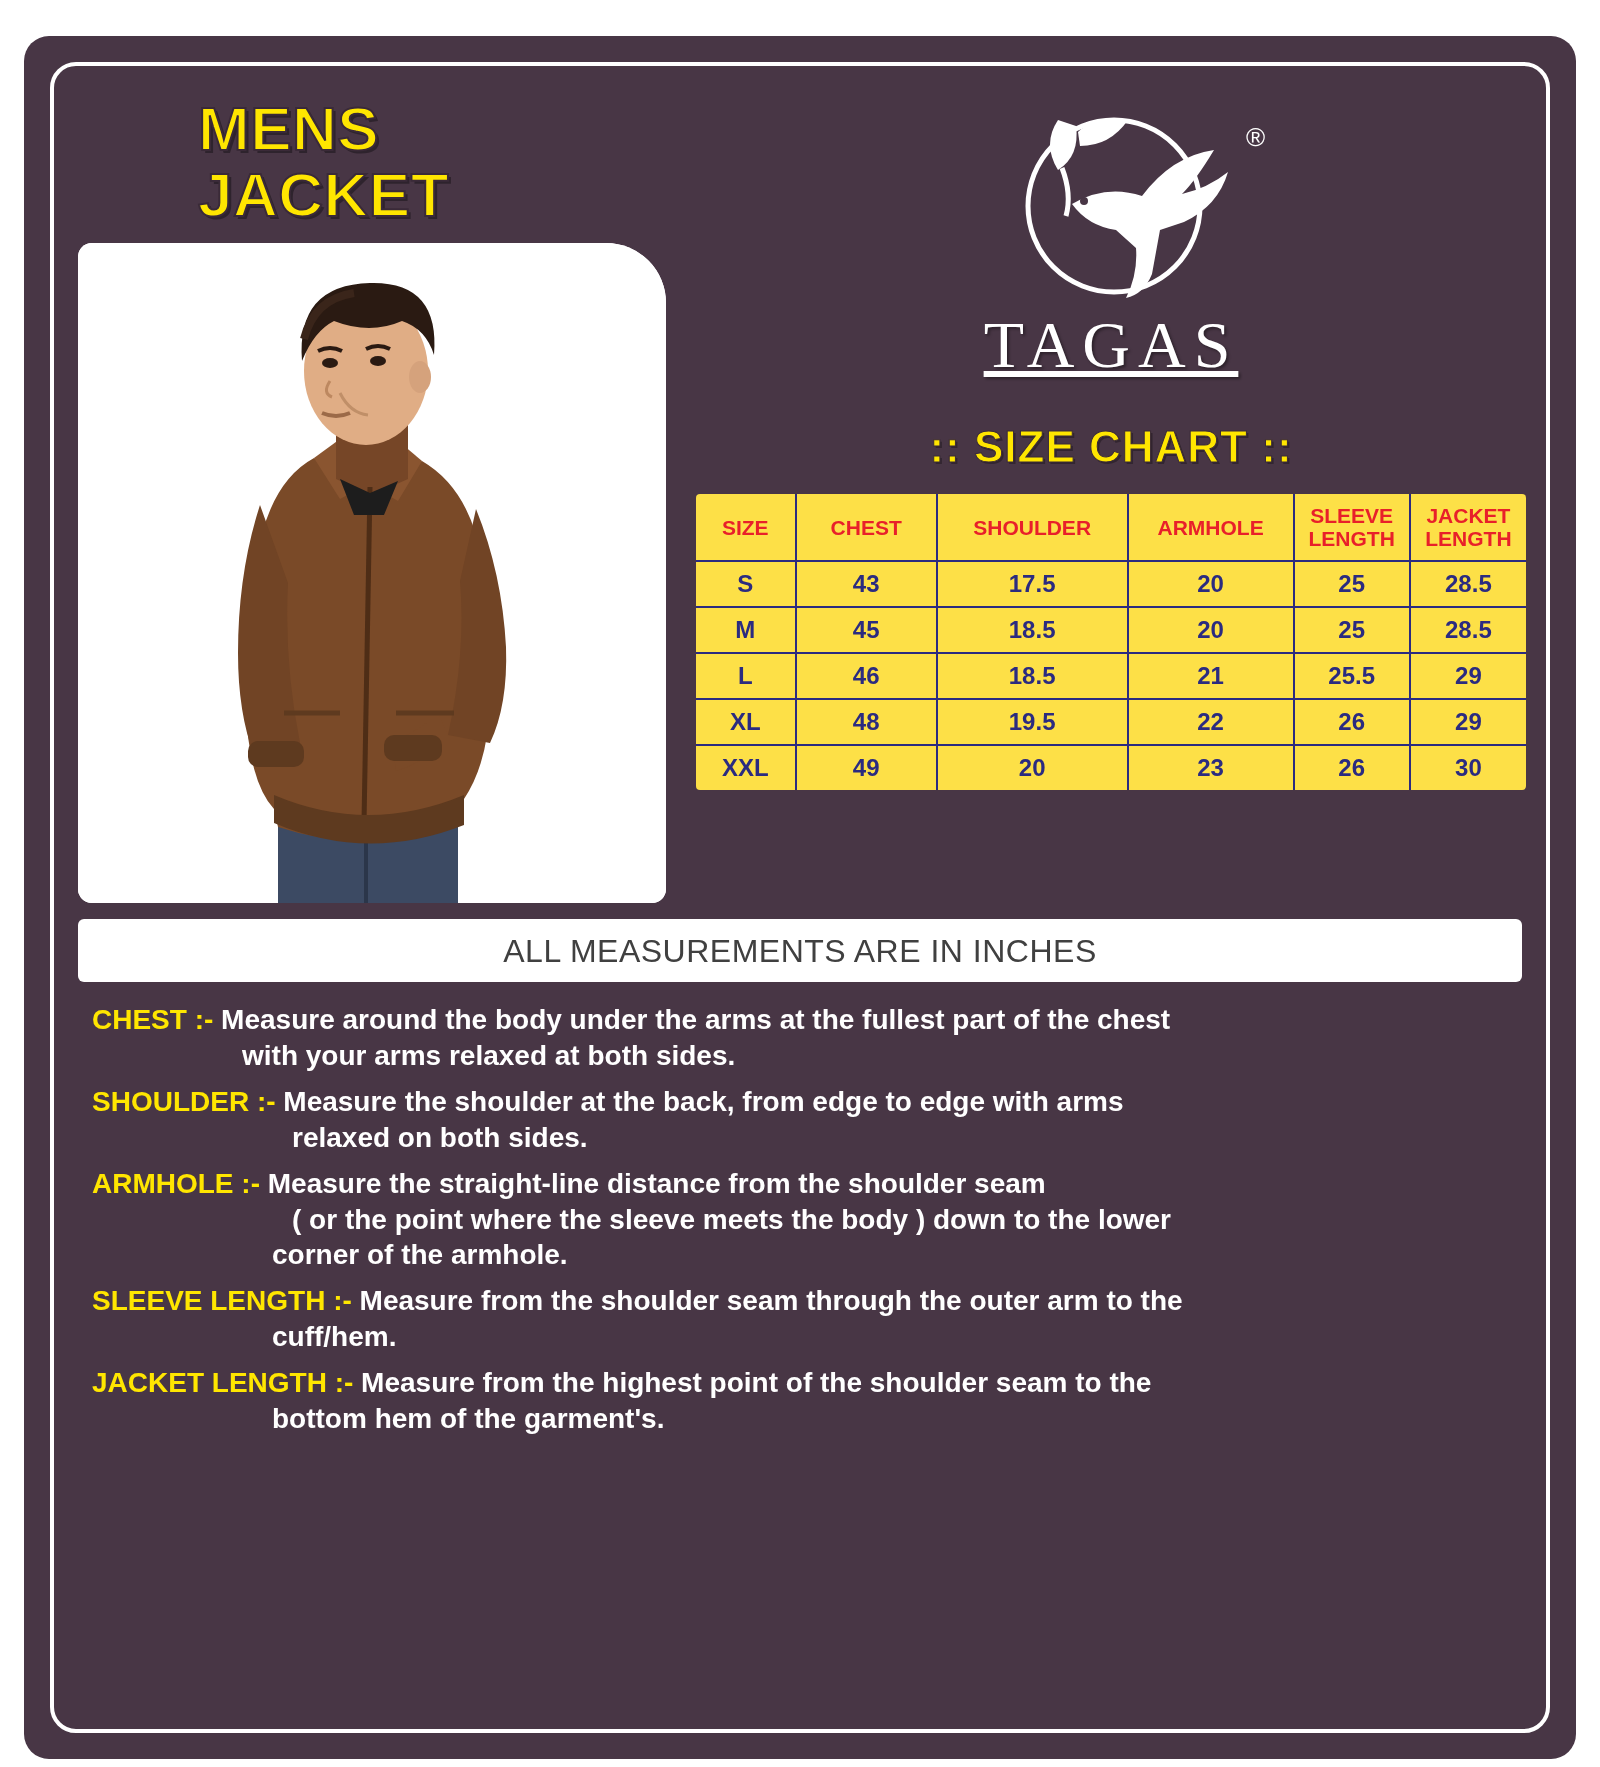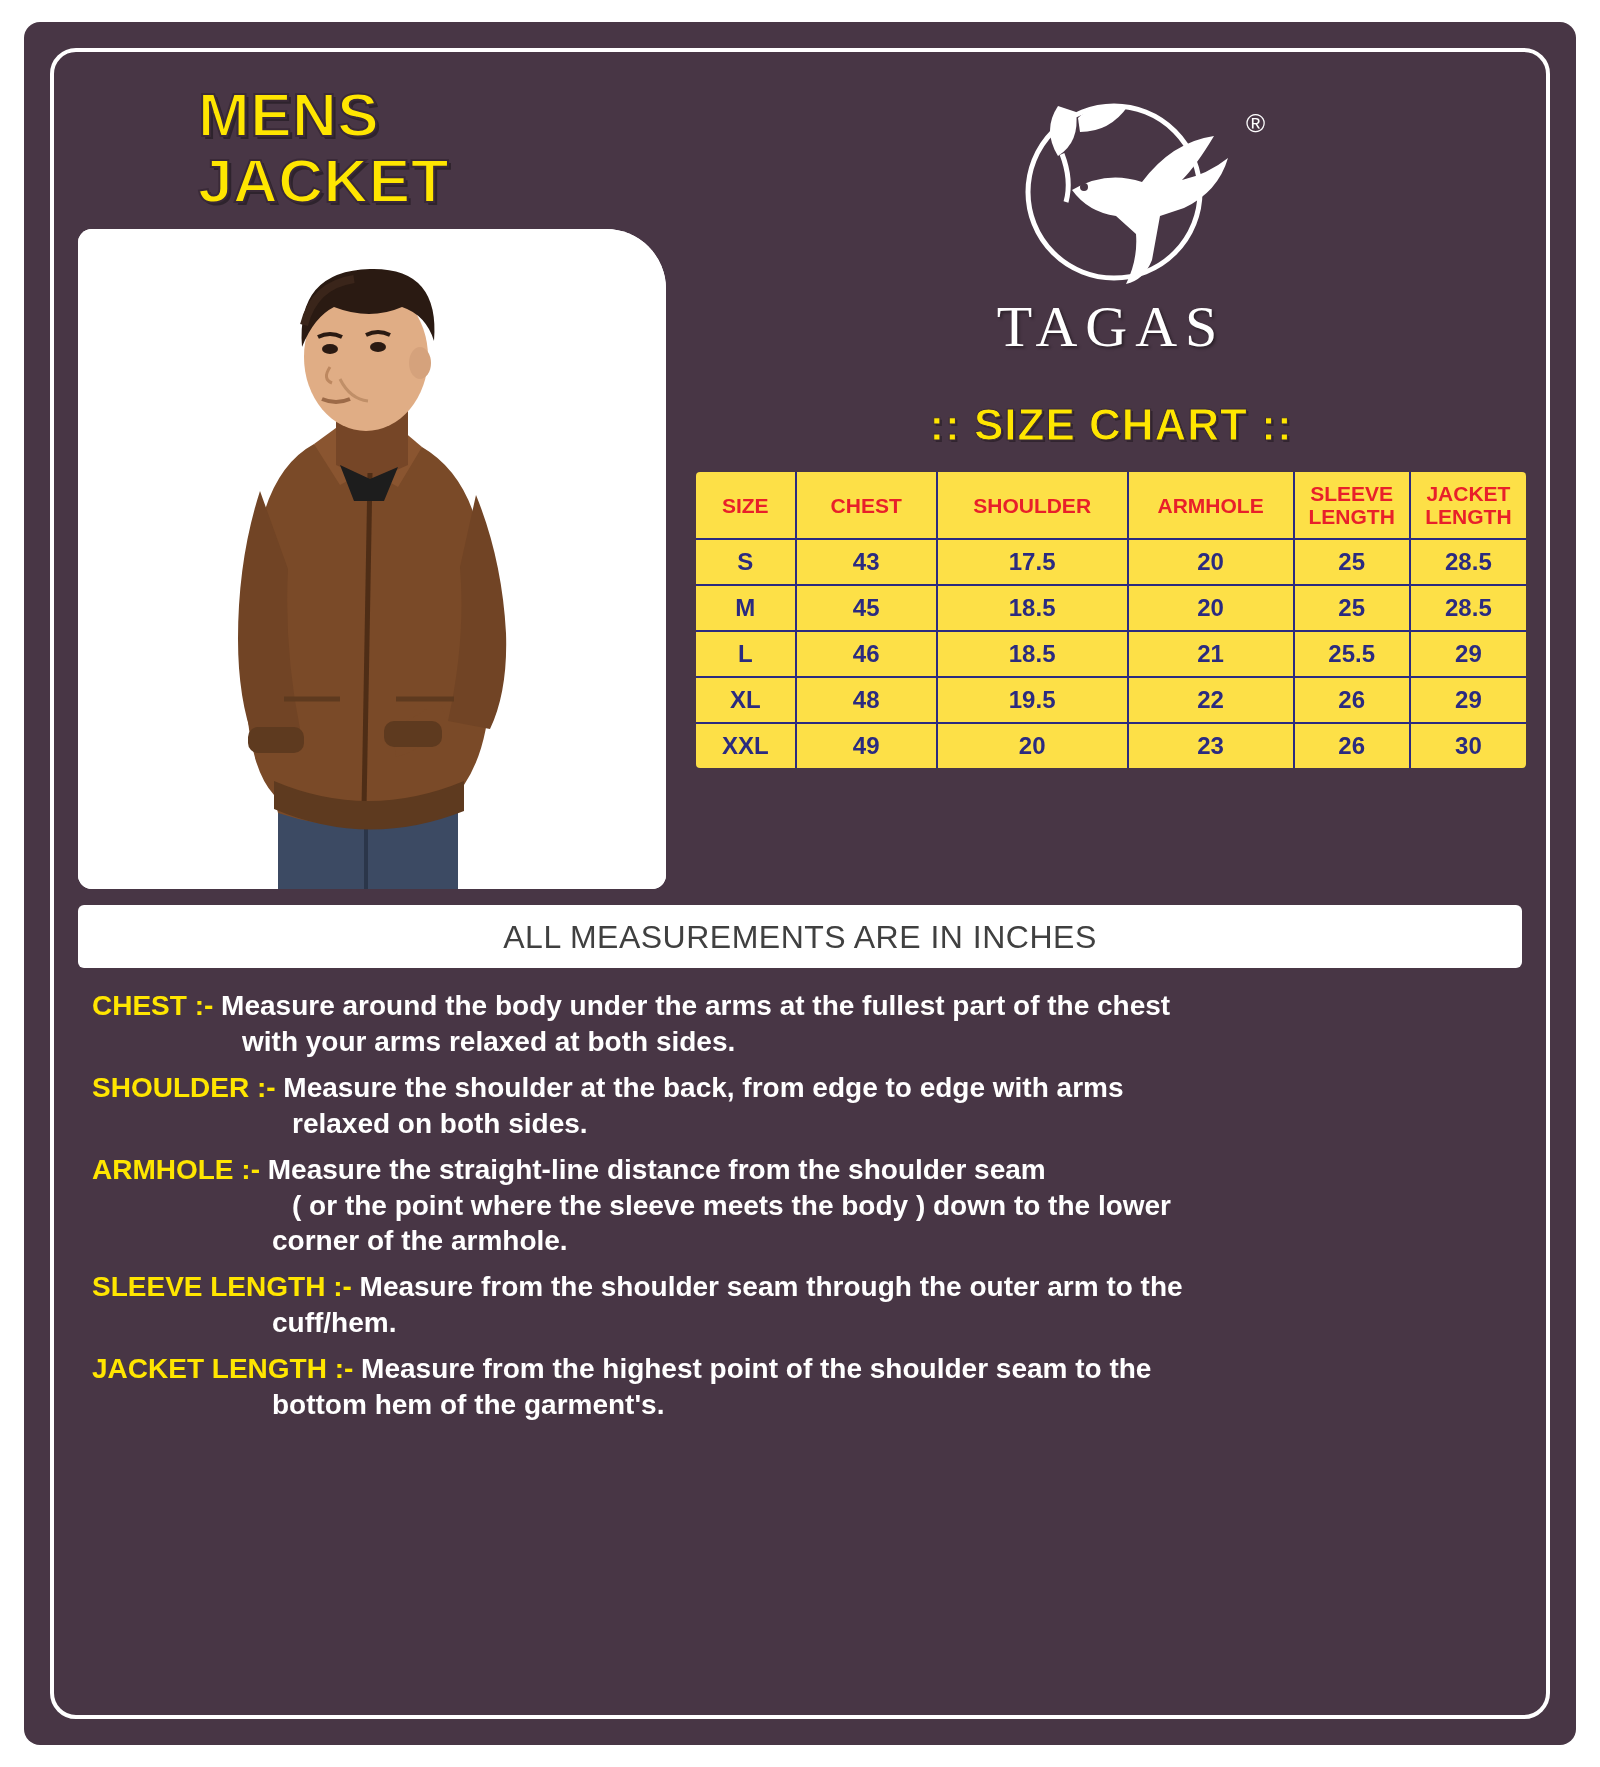--- a/index.html
+++ b/index.html
@@ -19,25 +19,26 @@
     box-sizing: border-box;
     padding: 22px 24px;
     background: #ffffff;
     position: relative;
   }
   .card {
     width: 100%;
     height: 100%;
     box-sizing: border-box;
     background: #483645;
-    border-radius: 16px;
+    border-radius: 25px;
     padding: 26px 26px 26px 26px;
     position: relative;
     display: flex;
     flex-direction: column;
+    margin-top: 14px;
   }
   .card-inner {
     position: absolute;
     left: 26px;
     top: 26px;
     right: 26px;
     bottom: 26px;
     border: 4px solid #ffffff;
     border-radius: 26px;
     pointer-events: none;
@@ -95,25 +96,26 @@
   }
   .logo-wrap {
     display: flex;
     flex-direction: column;
     align-items: center;
     margin-top: 6px;
   }
   .brand-name {
     color: #ffffff;
     font-family: "Liberation Serif", serif;
-    font-size: 58px;
+    font-size: 66px;
     letter-spacing: 8px;
     line-height: 1;
     margin-top: 4px;
     text-shadow: 2px 2px 3px rgba(0,0,0,0.4);
+    text-decoration: underline;
   }
   .size-chart-title {
     color: #ffe600;
     font-size: 44px;
     font-weight: bold;
     margin: 44px 0 22px 0;
     letter-spacing: 1px;
     -webkit-text-stroke: 1px #3a2a38;
     text-shadow: 2px 2px 0 rgba(0,0,0,0.3);
   }

